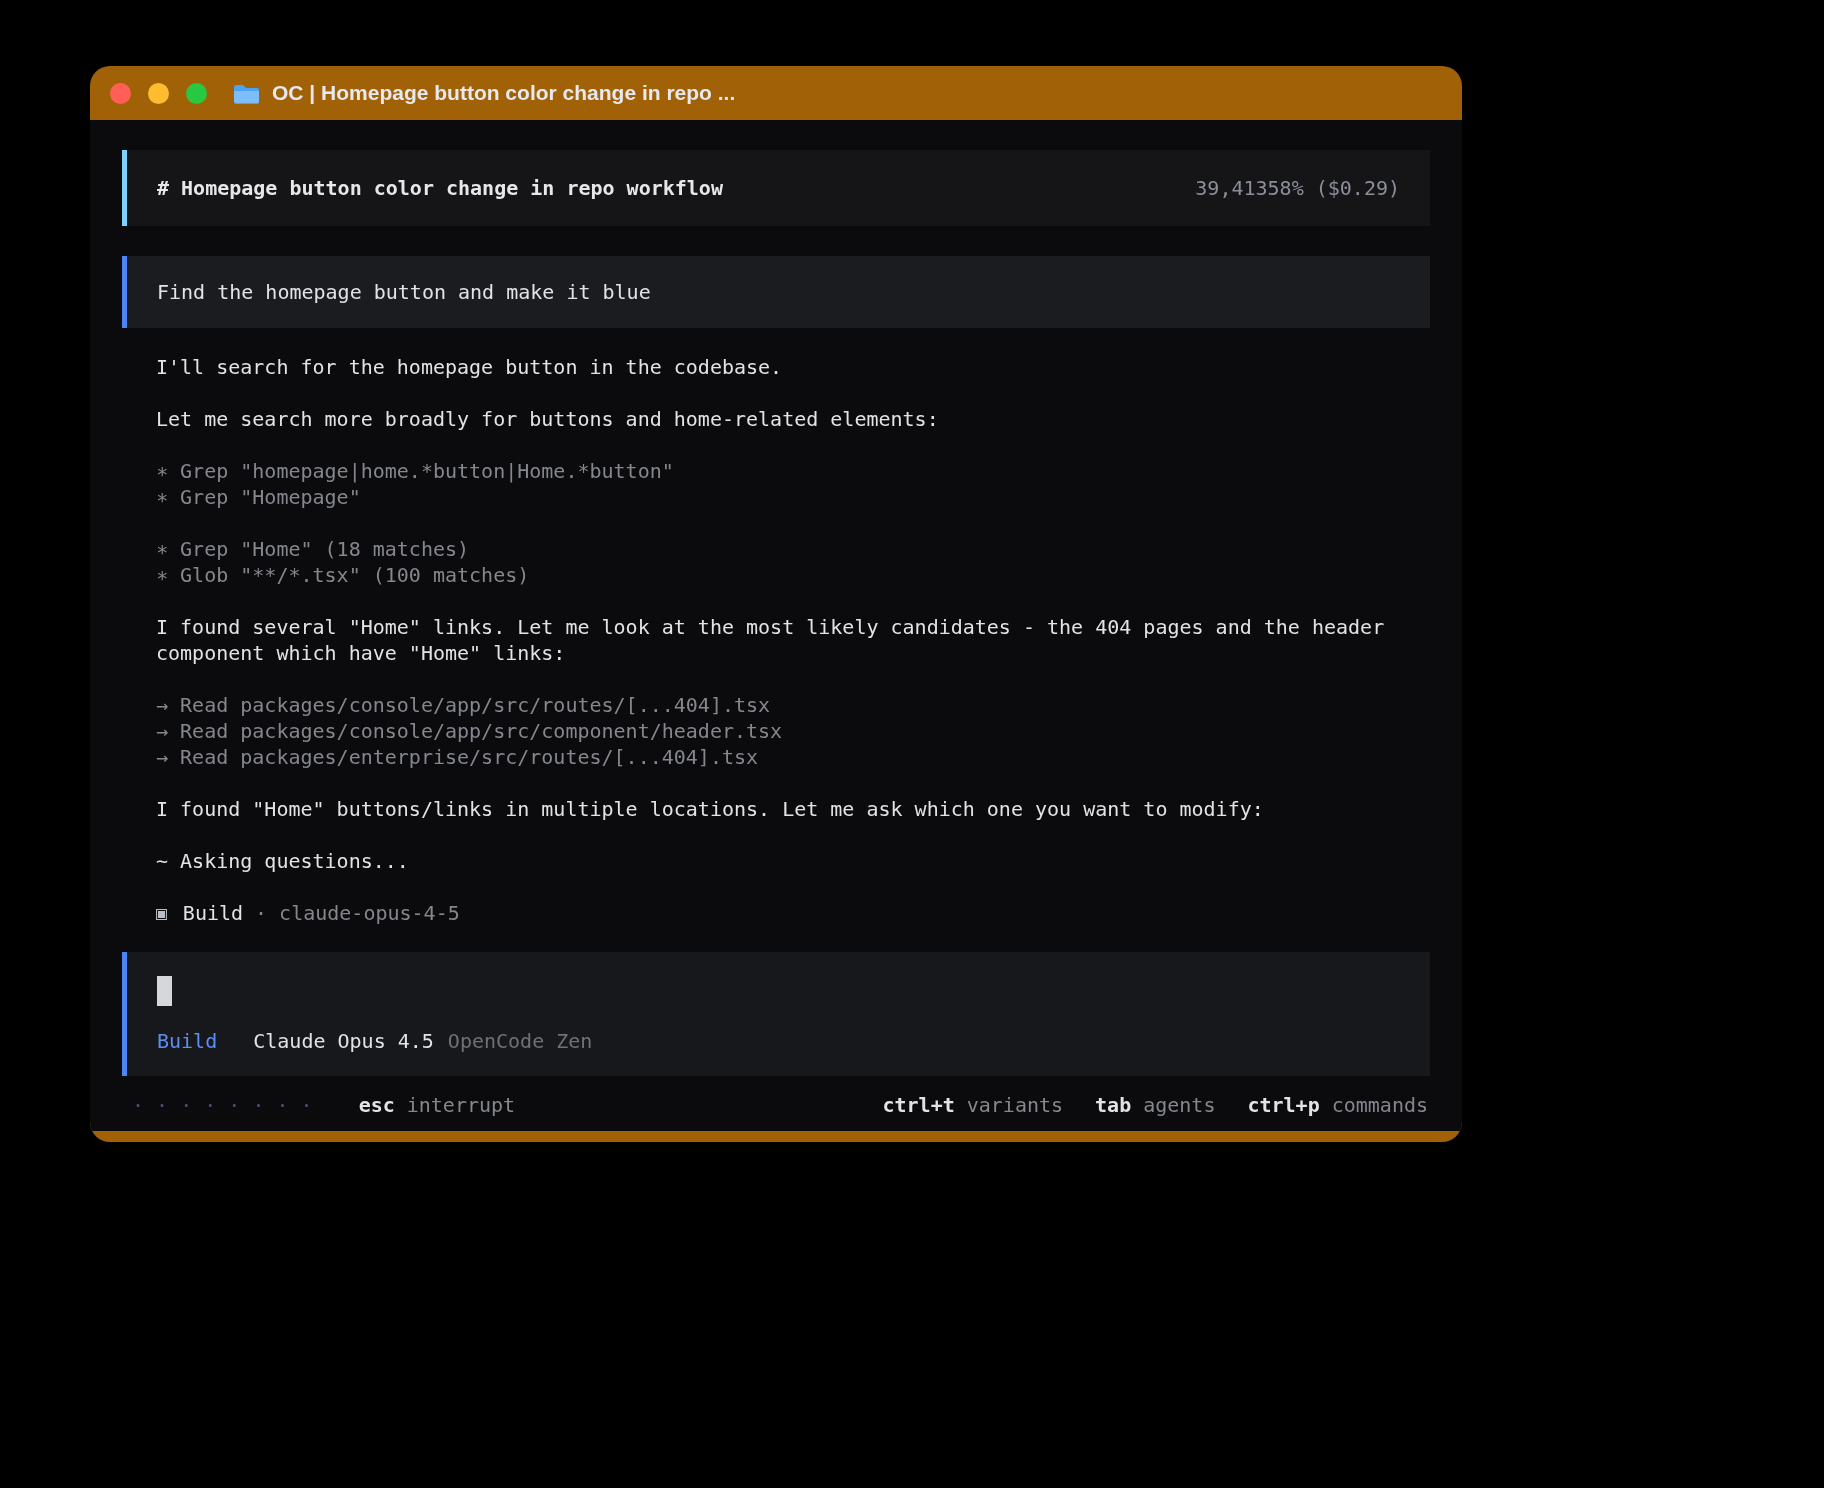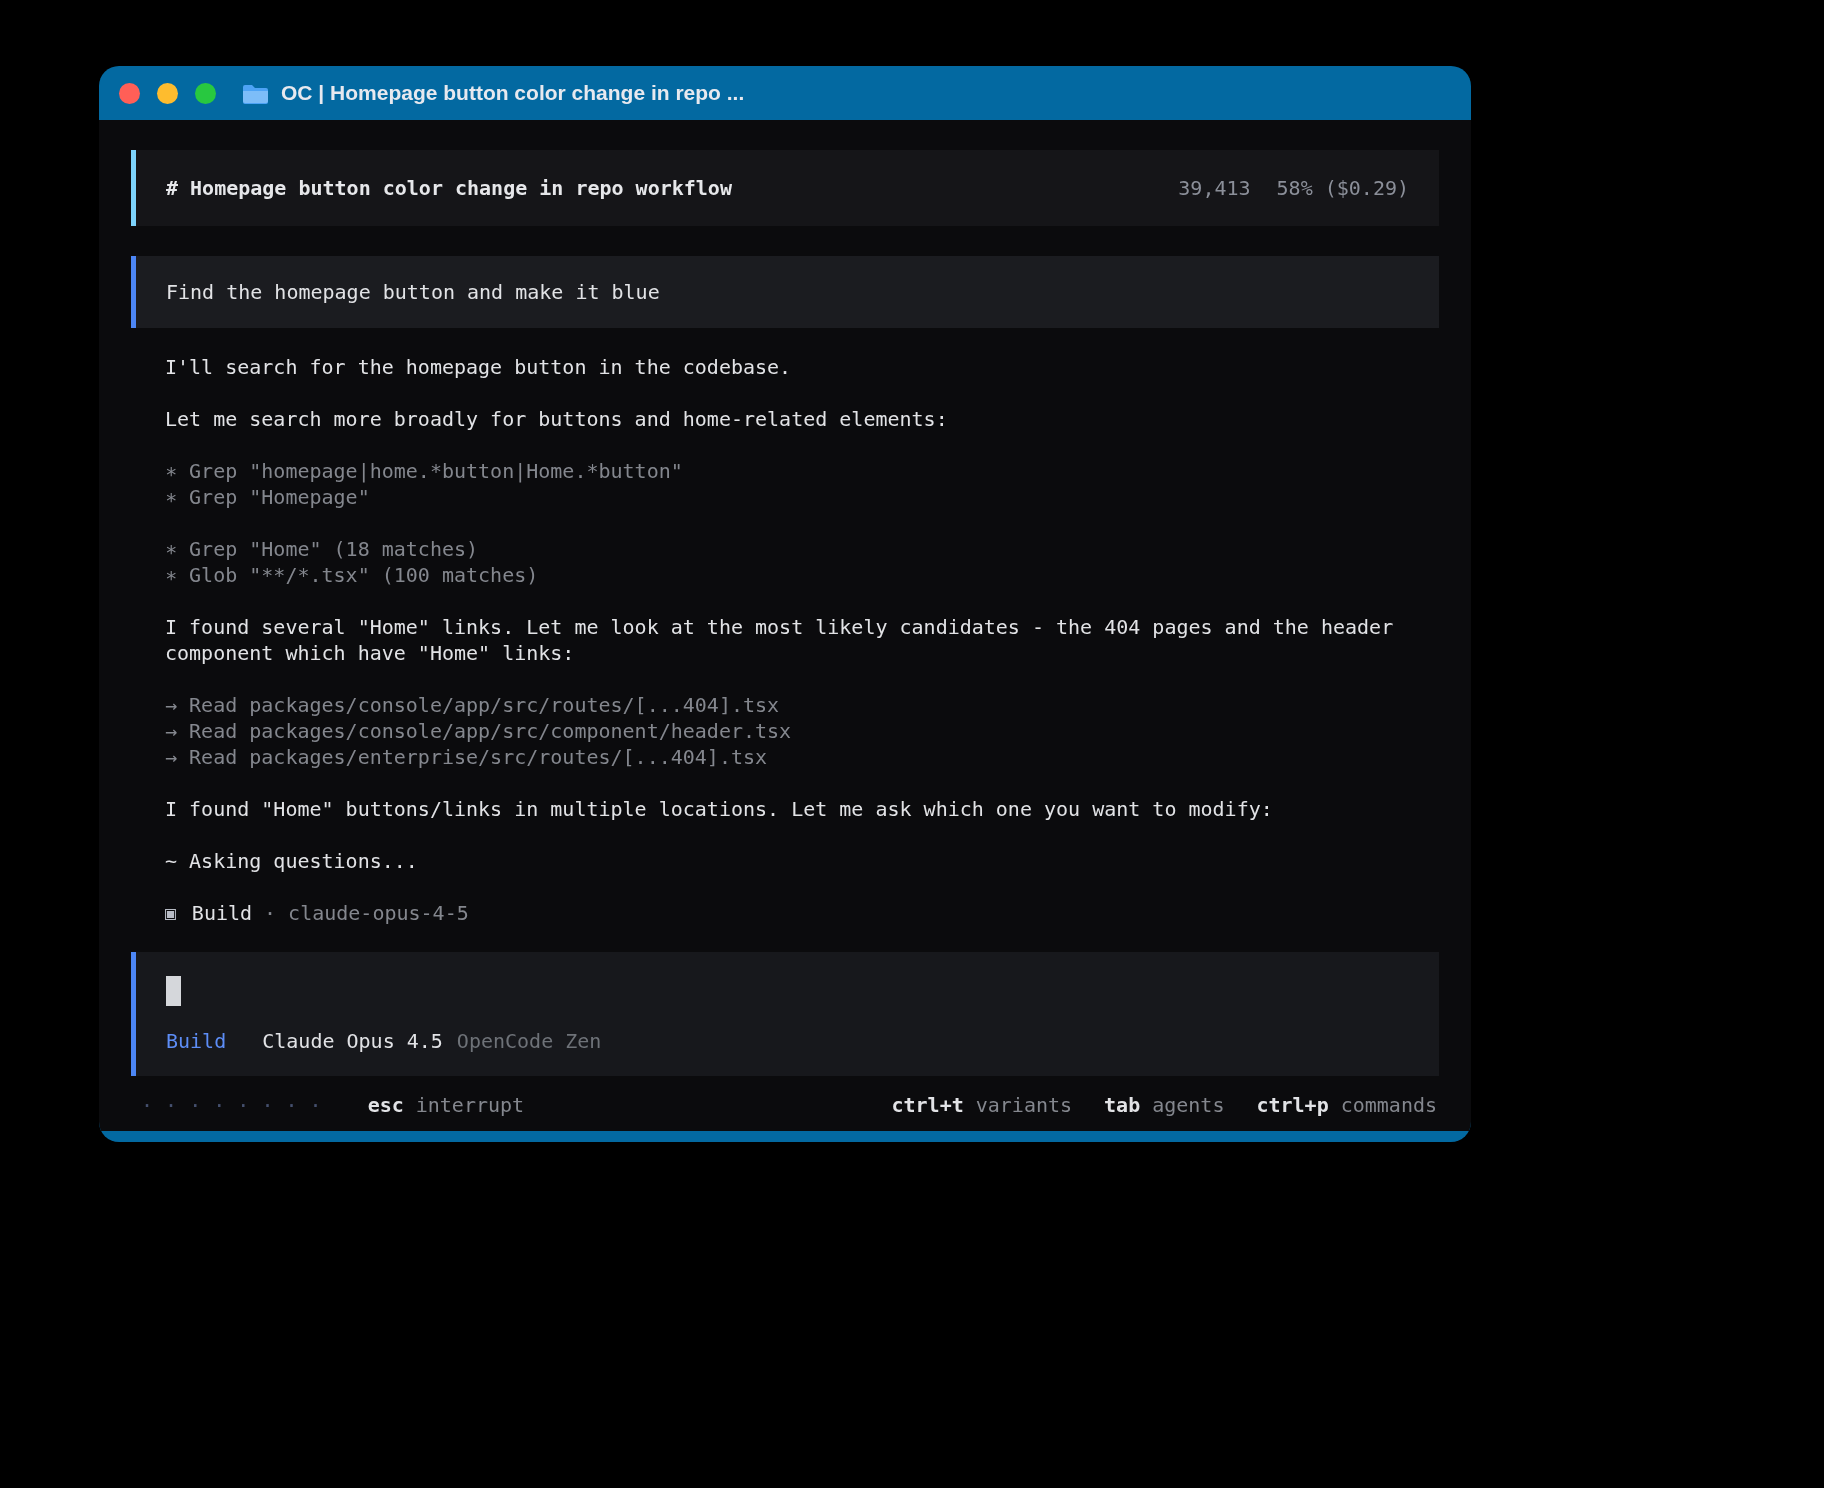--- a/index.html
+++ b/index.html
@@ -1,22 +1,22 @@
 <!DOCTYPE html>
 <html><head>
 <meta charset="utf-8">
 <style>
   * { box-sizing: border-box; margin: 0; padding: 0; }
   html, body { width: 1824px; height: 1488px; background: #000; overflow: hidden; }
   body { position: relative; }
 
   .window {
-    position: absolute; left: 99px; top: 66px;
+    position: absolute; left: 90px; top: 66px;
     width: 1372px; height: 1076px;
-    background: #0369a1; border-radius: 20px;
+    background: #a16207; border-radius: 20px;
     display: flex; flex-direction: column;
     overflow: hidden; padding-bottom: 11px;
   }
 
   
   .titlebar {
     height: 54px; flex: none;
     display: flex; align-items: center;
     padding: 0 20px;
   }
@@ -43,21 +43,21 @@
     overflow: hidden;
   }
 
   .header-block {
     background: #151518; border-left: 5px solid #7dd3fc;
     height: 76px; flex: none;
     display: flex; align-items: center; justify-content: space-between;
     padding: 0 30px; margin-bottom: 30px;
   }
   .header-title { font-weight: bold; color: #e6e7ea; }
-  .header-right { display: flex; gap: 26px; color: #8b8f99; }
+  .header-right { display: flex; color: #8b8f99; }
 
   .user-block {
     background: #1b1c20; border-left: 5px solid #4c86f5;
     min-height: 72px; flex: none;
     display: flex; align-items: center;
     padding: 0 30px; margin-bottom: 26px;
   }
 
   .para { margin: 0 0 26px 34px; }
   .line { height: 26px; white-space: pre; }

